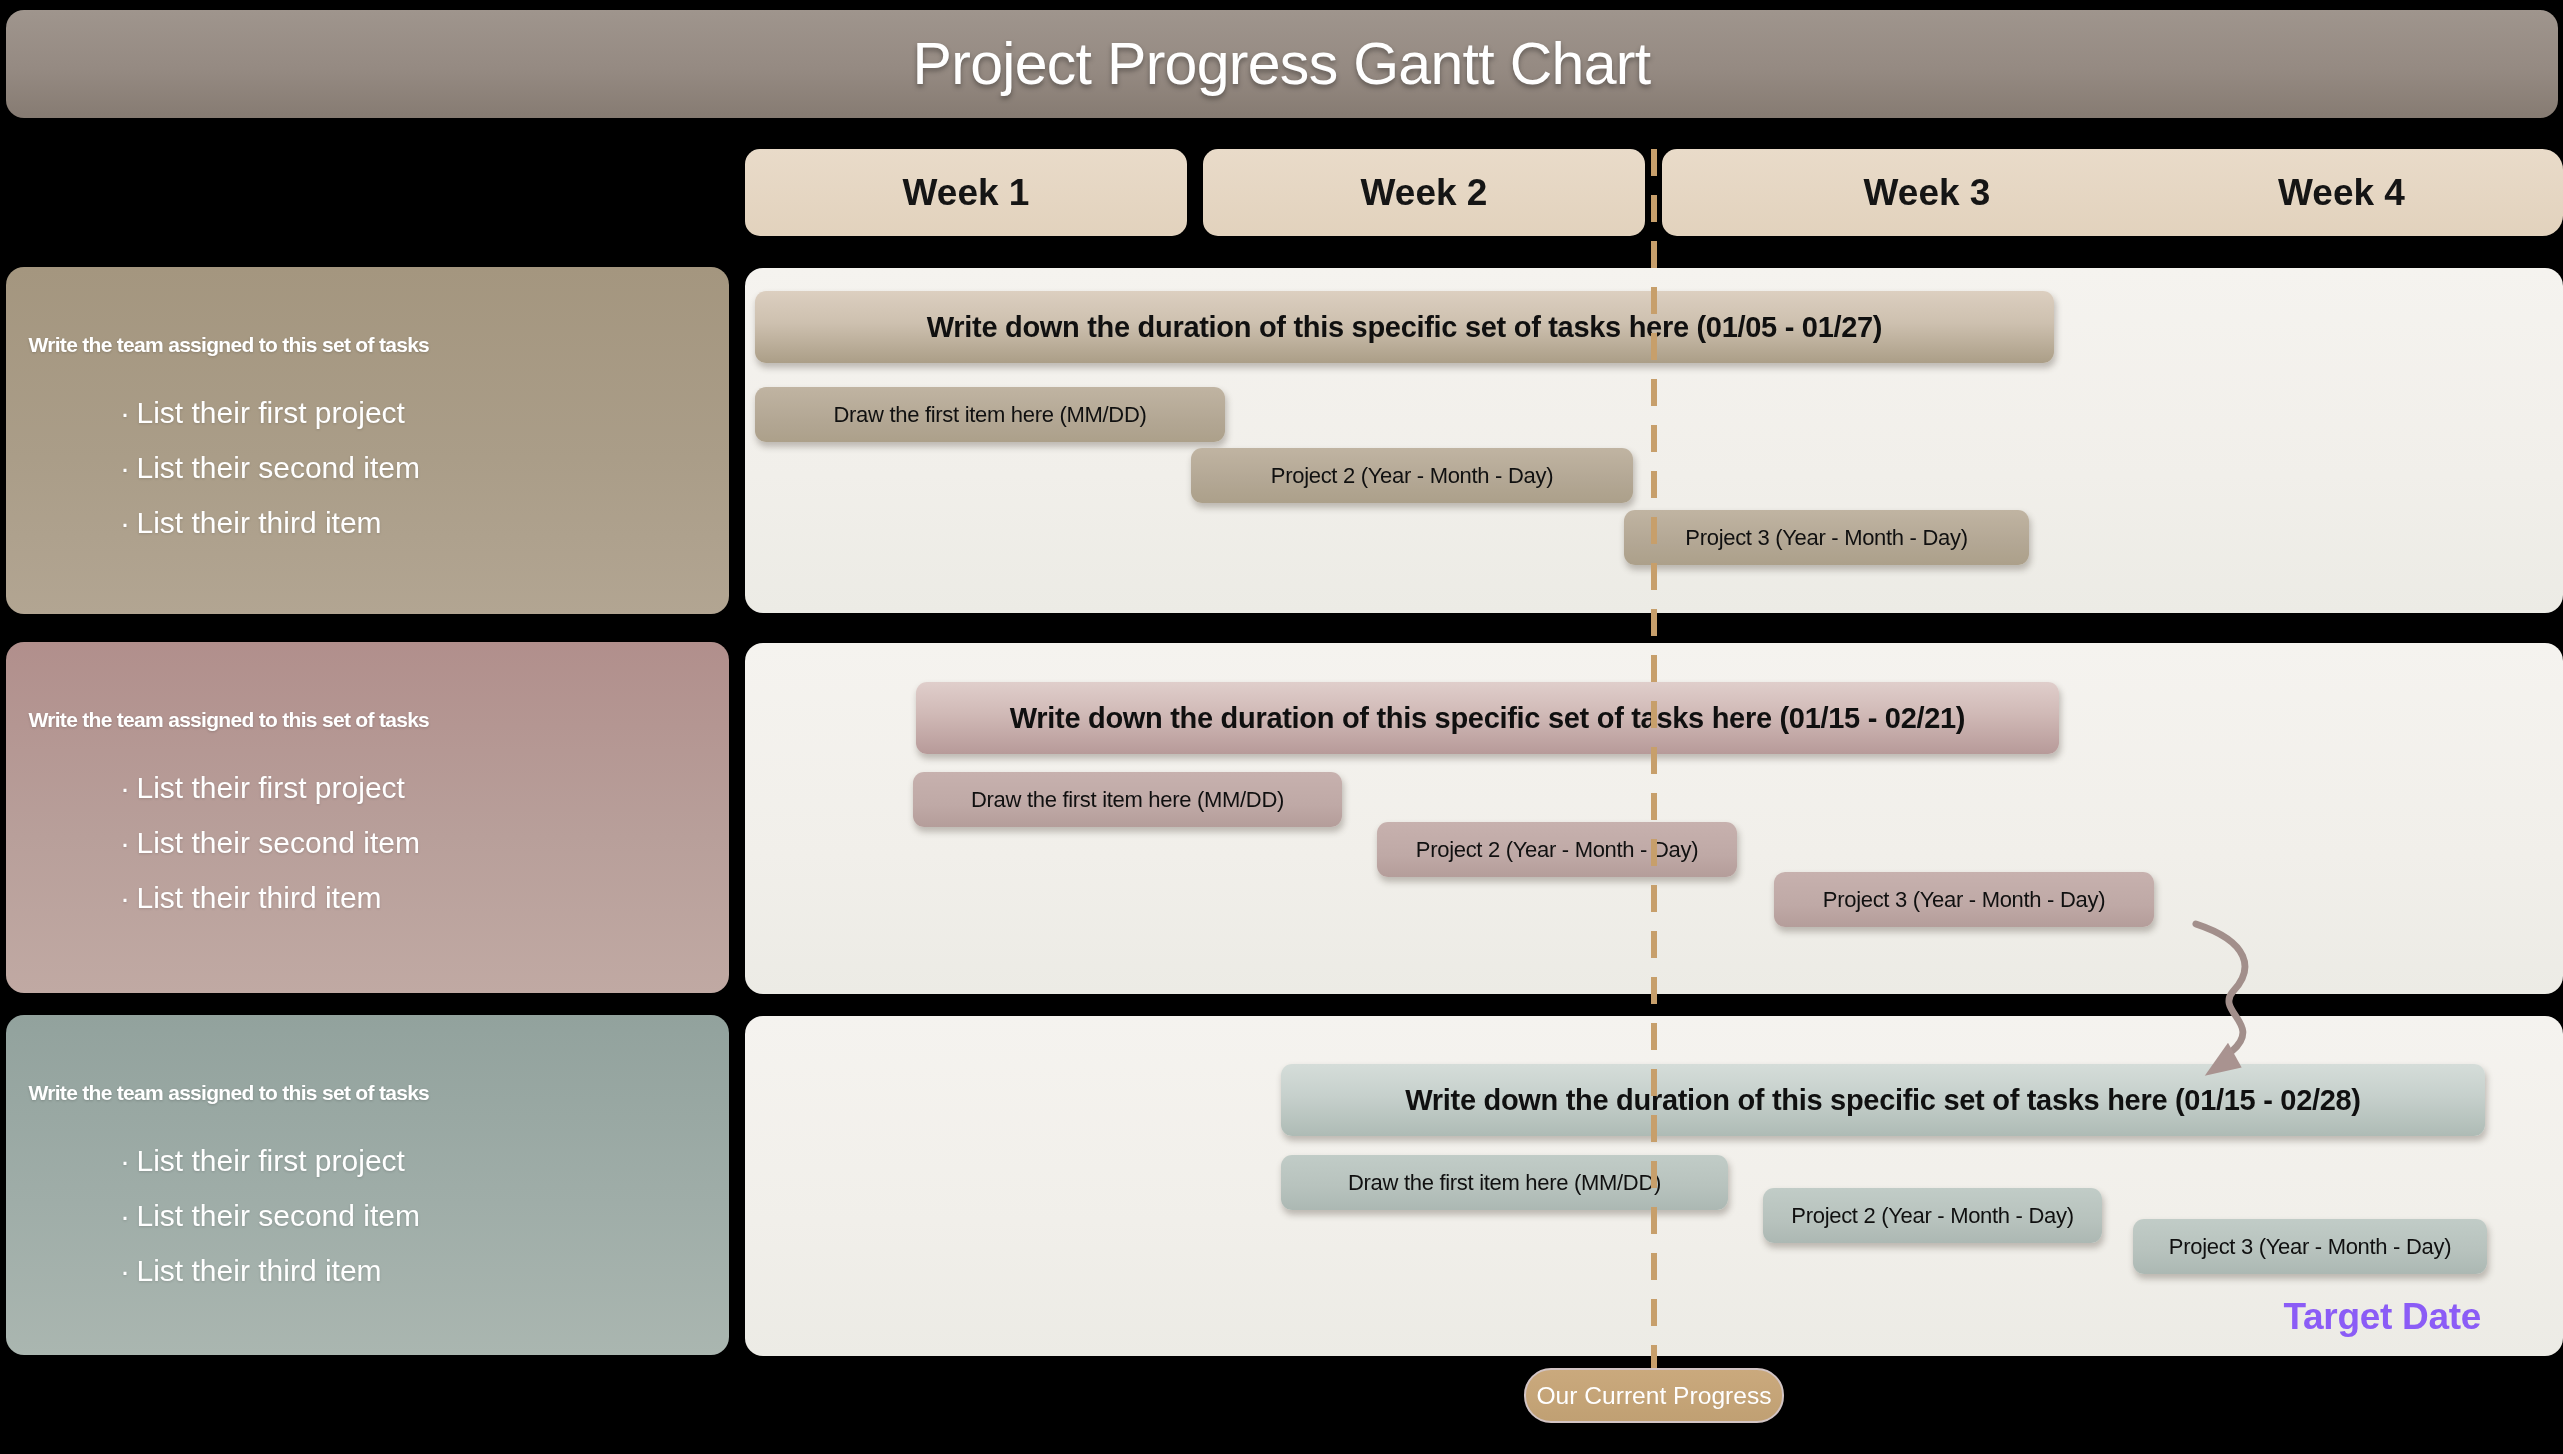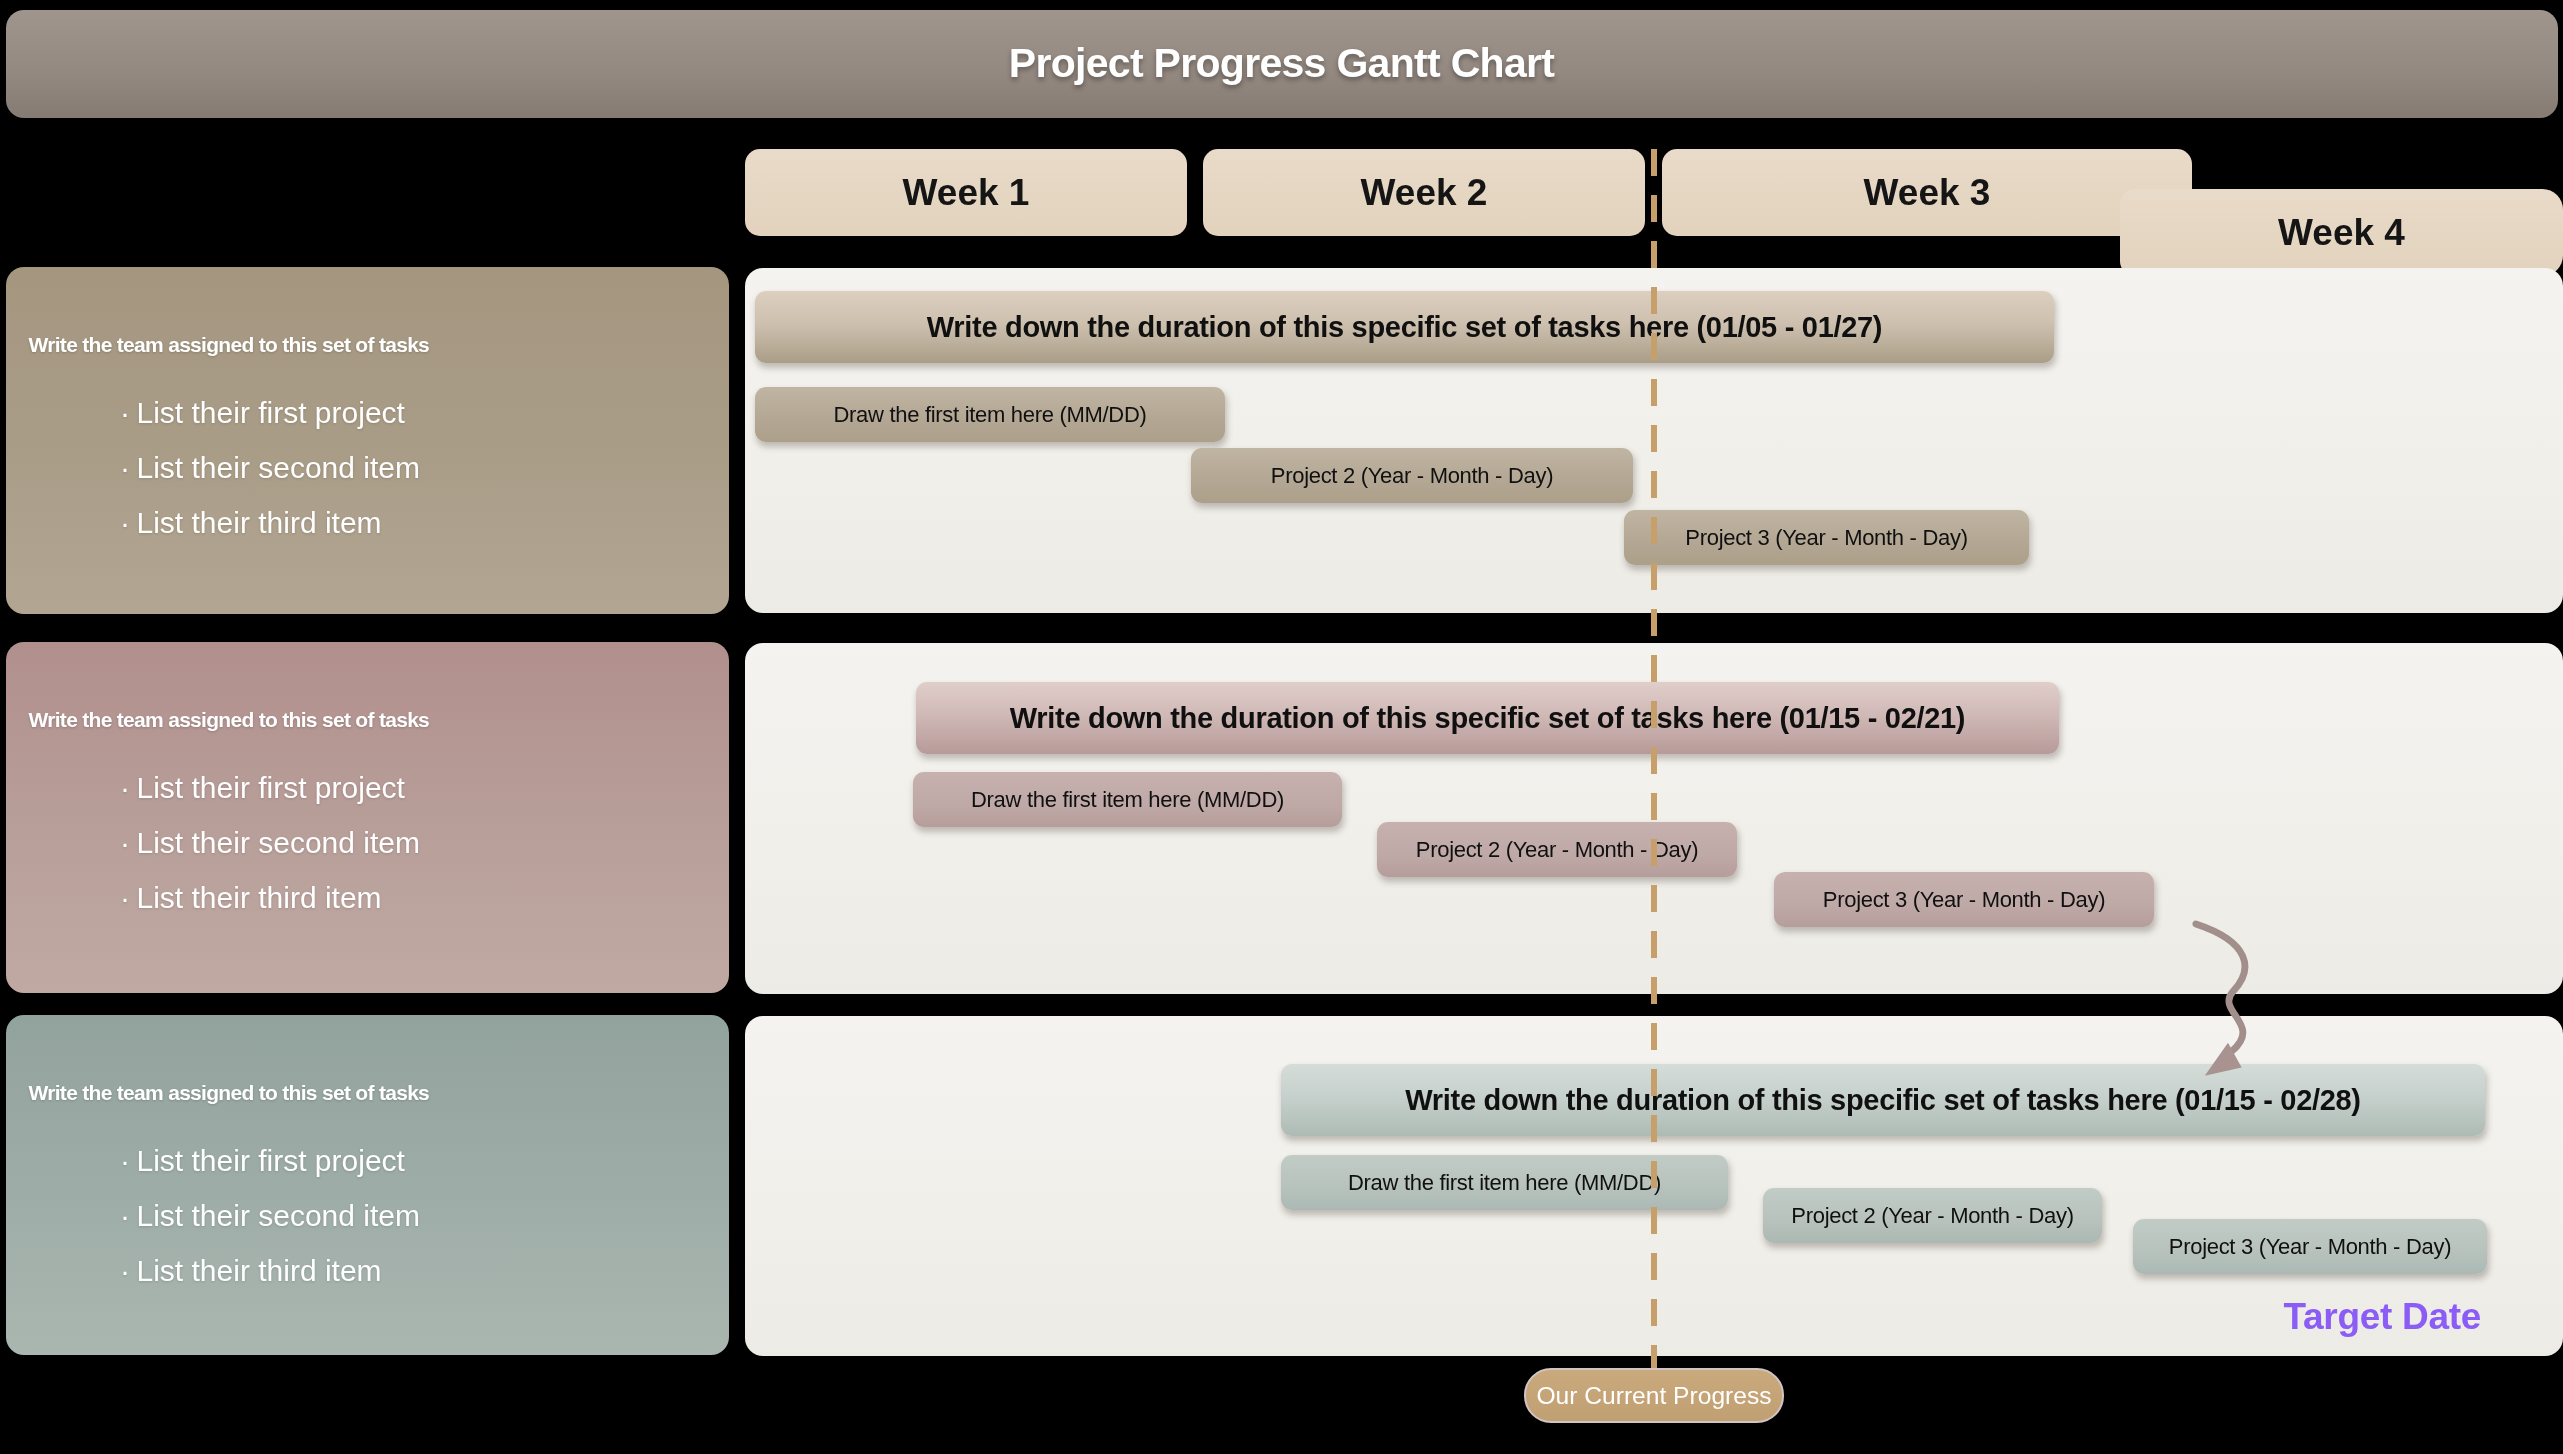--- a/index.html
+++ b/index.html
@@ -7,21 +7,21 @@
     position:relative;width:2563px;height:1454px;background:#000;overflow:hidden;
     font-family:"Liberation Sans","DejaVu Sans",sans-serif;
   }
   
   .titlebar{
     position:absolute;left:5.5px;top:9.6px;width:2552px;height:108px;border-radius:18px;
     background:linear-gradient(180deg,#9f958d 0%,#958a82 55%,#867b72 100%);
     display:flex;align-items:center;justify-content:center;
   }
   .titlebar h1{
-    margin:0;font-size:41px;font-weight:700;color:#fff;letter-spacing:-0.7px;
+    margin:0;font-size:59px;font-weight:400;color:#fff;letter-spacing:-0.7px;
     text-shadow:0 2.7px 5.5px rgba(0,0,0,.35);
   }
   
   .hdr{
     position:absolute;top:149px;height:87px;border-radius:15px;
     background:linear-gradient(180deg,#e9dbc9,#e2d2bd);
     display:flex;align-items:center;justify-content:center;
     font-size:37px;font-weight:700;color:#151515;
   }
   
@@ -86,21 +86,21 @@
 
   <div class="hdr" style="left:745px;width:442px;">
     <span>Week 1</span>
   </div>
   <div class="hdr" style="left:1203px;width:442px;">
     <span>Week 2</span>
   </div>
   <div class="hdr" style="left:1662px;width:530px;">
     <span>Week 3</span>
   </div>
-  <div class="hdr" style="left:2120px;width:443px;border-top-right-radius:20.5px;border-bottom-right-radius:20.5px;margin-top:40px;">
+  <div class="hdr" style="left:2120px;width:443px;border-top-right-radius:20.5px;border-bottom-right-radius:20.5px;">
     <span>Week 4</span>
   </div>
 
   <div class="g1">
     <div class="panel leftpanel" style="top:267px;height:347px;">
       <div class="team-title">Write the team assigned to this set of tasks</div>
       <ul class="team-items">
         <li>
             <span class="dot">·</span>
             <span>List their first project</span>

